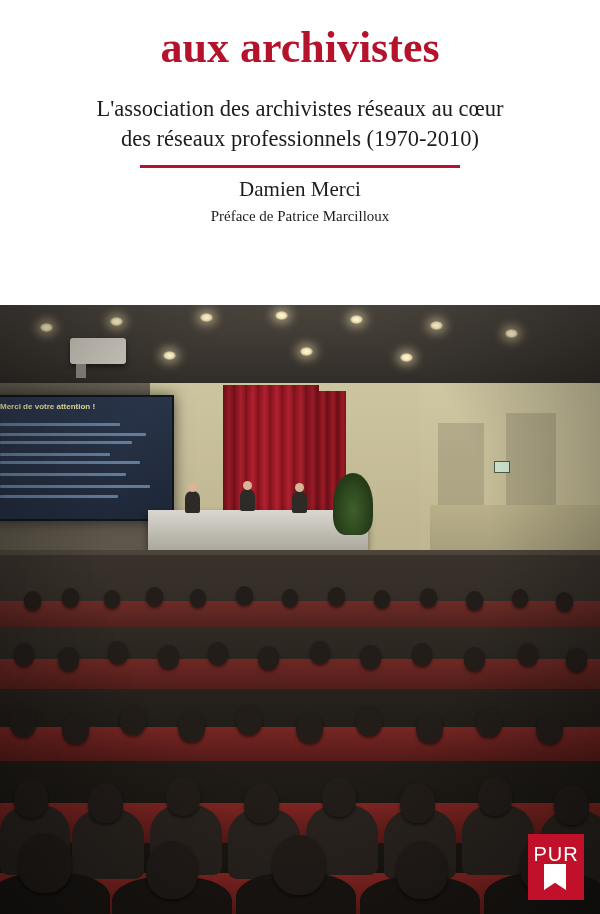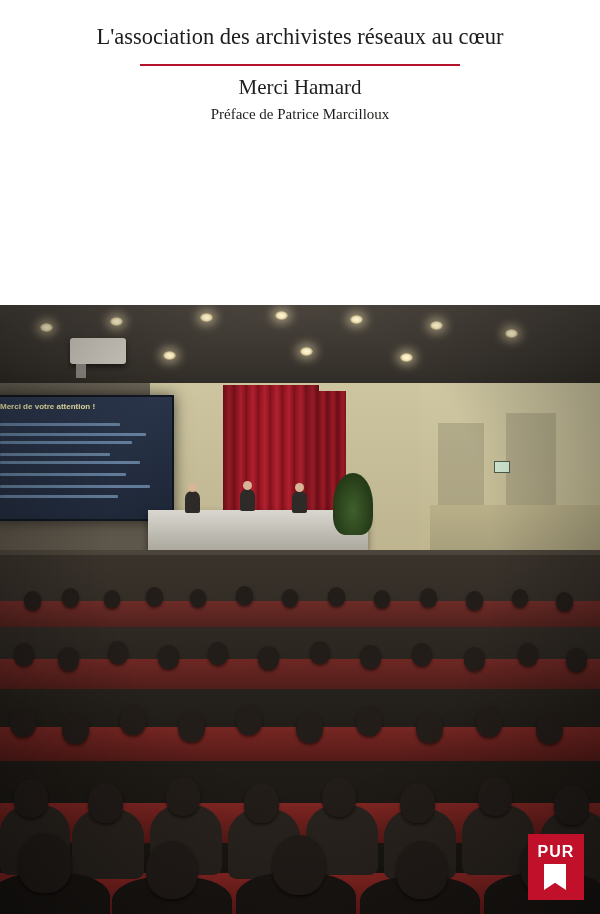--- a/index.html
+++ b/index.html
@@ -228,49 +228,51 @@
     height: 66px;
     background: #c1112a;
     color: #ffffff;
     font-family: "Liberation Sans", sans-serif;
     z-index: 5;
   }
   .pur-logo .pur-text {
     position: absolute;
     top: 9px; left: 0; width: 100%;
     text-align: center;
-    font-size: 16px;
-    font-weight: bold;
+    font-size: 20px;
+    font-weight: normal;
     letter-spacing: 1px;
   }
   .pur-logo .pur-mark {
     position: absolute;
     left: 16px; top: 30px;
     width: 22px; height: 26px;
     background: #ffffff;
     clip-path: polygon(0 0, 100% 0, 100% 100%, 50% 72%, 0 100%);
   }
 </style>
 </head>
 <body>
 
 <div class="cover">
 
   <div class="top-block">
 
     <div class="title">
+      <span class="line2">aux archivistes</span>
     </div>
 
     <div class="subtitle">
       <span>L'association des archivistes réseaux au cœur</span><br>
+      <span>des réseaux professionnels (1970-2010)</span>
     </div>
 
     <div class="rule"></div>
 
-    <div class="author">Merci Hamard</div>
+    <div class="author">Damien Merci</div>
     <div class="preface">Préface de Patrice Marcilloux</div>
   </div>
 
   <div class="photo">
 
     <div class="ph-ceiling"></div>
 
     <div class="spot" style="left:40px;  top:18px;"></div>
     <div class="spot" style="left:110px; top:12px;"></div>
     <div class="spot" style="left:200px; top:8px;"></div>

